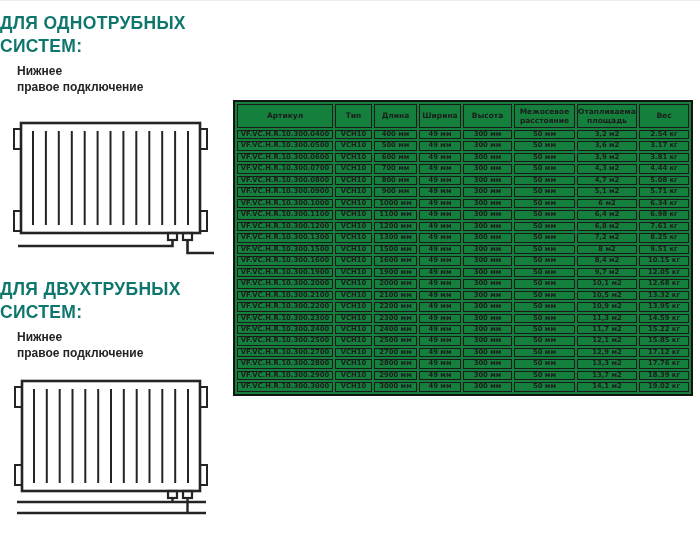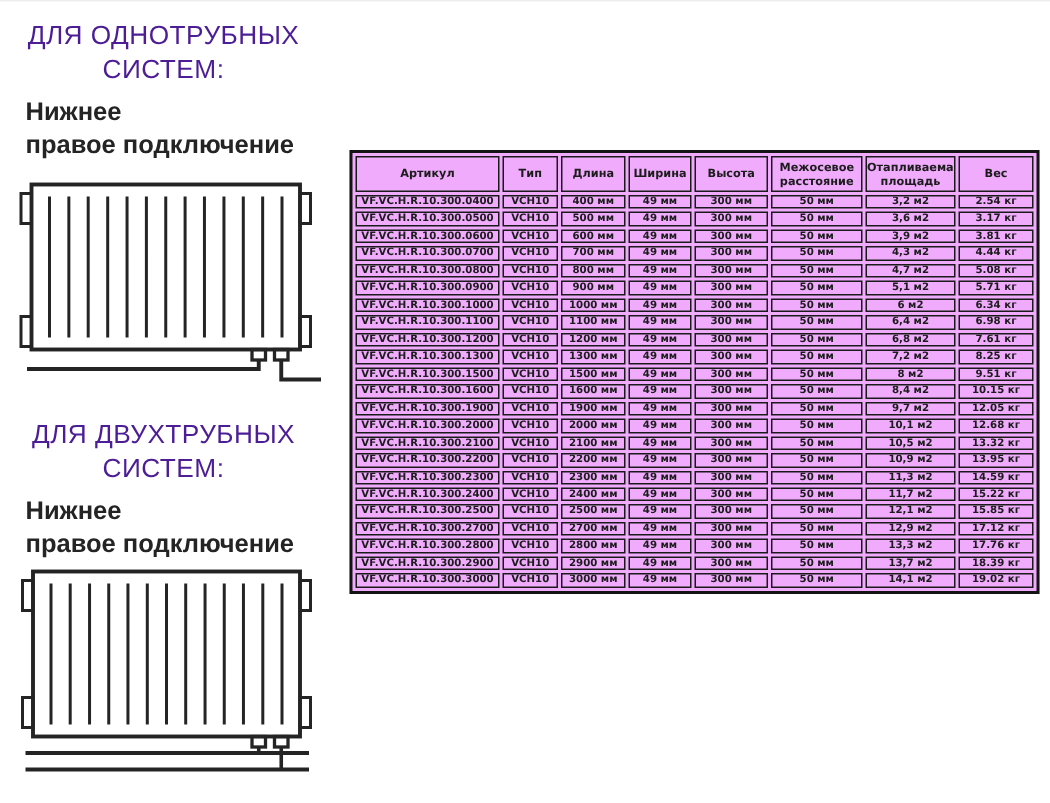--- a/index.html
+++ b/index.html
@@ -8,42 +8,41 @@
     width:700px;height:535px;
     background:#ffffff;
     font-family:"Liberation Sans", sans-serif;
     color:#1e1e1e;
     overflow:hidden;
     border-top:1px solid #ededed;
   }
   
   .section-title{
     position:absolute;left:0;width:218px;
-    text-align:center;
     font-size:17.5px;line-height:1.32;
-    font-weight:400;letter-spacing:.3px;
-    color:#4c1d95;
+    font-weight:700;letter-spacing:.3px;
+    color:#0f766e;
     white-space:pre-line;
   }
   .conn-label{
     position:absolute;left:17px;width:205px;
-    font-size:17px;line-height:1.32;
+    font-size:12px;line-height:1.32;
     font-weight:700;color:#242424;
     white-space:pre-line;
   }
   .diagram{position:absolute;left:8px;width:210px;}
   .diagram svg{display:block;}
   
   .spec-table{
     position:absolute;left:233px;top:99px;
     width:460px;
     border-collapse:separate;
     border-spacing:2px;
     border:2px solid #141414;
-    background:#f0abfc;
+    background:#15803d;
     table-layout:fixed;
   }
   .spec-table th,.spec-table td{
     border:1.5px solid #1a1a1a;
     box-sizing:border-box;
     text-align:center;vertical-align:middle;
     font-family:"DejaVu Sans", sans-serif;
     font-weight:700;color:#1c1c1c;
     padding:0;overflow:hidden;
   }

